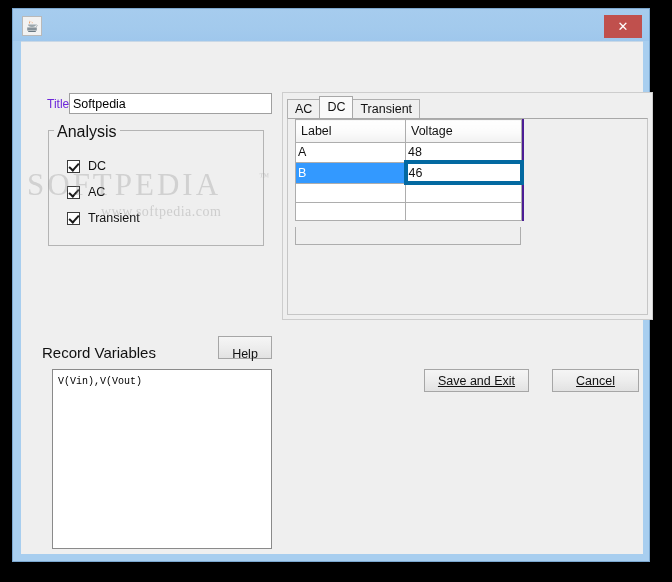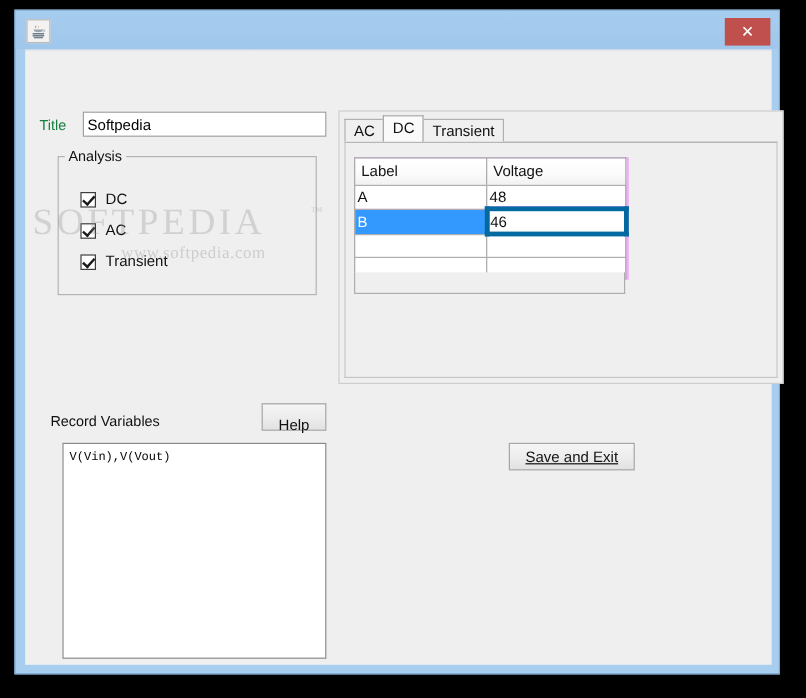--- a/index.html
+++ b/index.html
@@ -110,24 +110,24 @@
     font-size: 14px;
     letter-spacing: 0.5px;
     color: rgba(140,140,140,0.34);
     white-space: nowrap;
     text-align: center;
   }
 
   
   #title-label {
     position: absolute;
-    left: 12px;
+    left: 26px;
     top: 55px;
     font-size: 12px;
-    color: #15803d;
+    color: #6d28d9;
   }
   #title-input {
     position: absolute;
     left: 48px;
     top: 51px;
     width: 203px;
     height: 21px;
     box-sizing: border-box;
     border: 1px solid #a0a0a0;
     background: #ffffff;
@@ -147,21 +147,21 @@
     border: 1px solid #b4b4b4;
     box-sizing: border-box;
     background: transparent;
   }
   #analysis-legend {
     position: absolute;
     left: 33px;
     top: 81px;
     background: #efefef;
     padding: 0 3px;
-    font-size: 12px;
+    font-size: 16px;
     color: #111111;
   }
   .checkrow {
     position: absolute;
     left: 46px;
     height: 16px;
     display: flex;
     align-items: center;
     cursor: default;
   }
@@ -242,26 +242,26 @@
     bottom: 4px;
     background: #efefef;
     border: 1px solid #c6c6c6;
     border-top-color: #a8a8a8;
   }
 
   
   #data-table {
     position: absolute;
     left: 7px;
-    top: 12px;
+    top: 0;
     width: 226px;
     border-collapse: collapse;
     table-layout: fixed;
     font-size: 12.5px;
-    background: #f0abfc;
+    background: #4c1d95;
   }
   #data-table th {
     height: 22px;
     background: linear-gradient(to bottom, #ffffff 0%, #fbfbfb 55%, #f1f1f1 100%);
     border: 1px solid #adadad;
     font-weight: normal;
     text-align: left;
     padding: 0 0 0 5px;
     color: #111111;
   }
@@ -293,21 +293,21 @@
     background: #efefef;
     border: 1px solid #adadad;
     border-top: none;
   }
 
   
   #record-label {
     position: absolute;
     left: 21px;
     top: 302px;
-    font-size: 12px;
+    font-size: 15px;
     color: #111111;
   }
   #help-button {
     position: absolute;
     left: 197px;
     top: 294px;
     width: 54px;
     height: 23px;
     box-sizing: border-box;
     background: linear-gradient(to bottom, #f5f5f5 0%, #ededed 50%, #e2e2e2 100%);
@@ -439,15 +439,16 @@
         </table>
         <div id="table-footer"></div>
       </div>
     </div>
 
     <label id="record-label">Record Variables</label>
     <button id="help-button">Help</button>
     <textarea id="record-textarea" style="">V(Vin),V(Vout)</textarea>
 
     <button id="save-exit-button" class="action-btn">Save and Exit</button>
+    <button id="cancel-button" class="action-btn">Cancel</button>
 
   </div>
 </div>
 
 </body></html>

